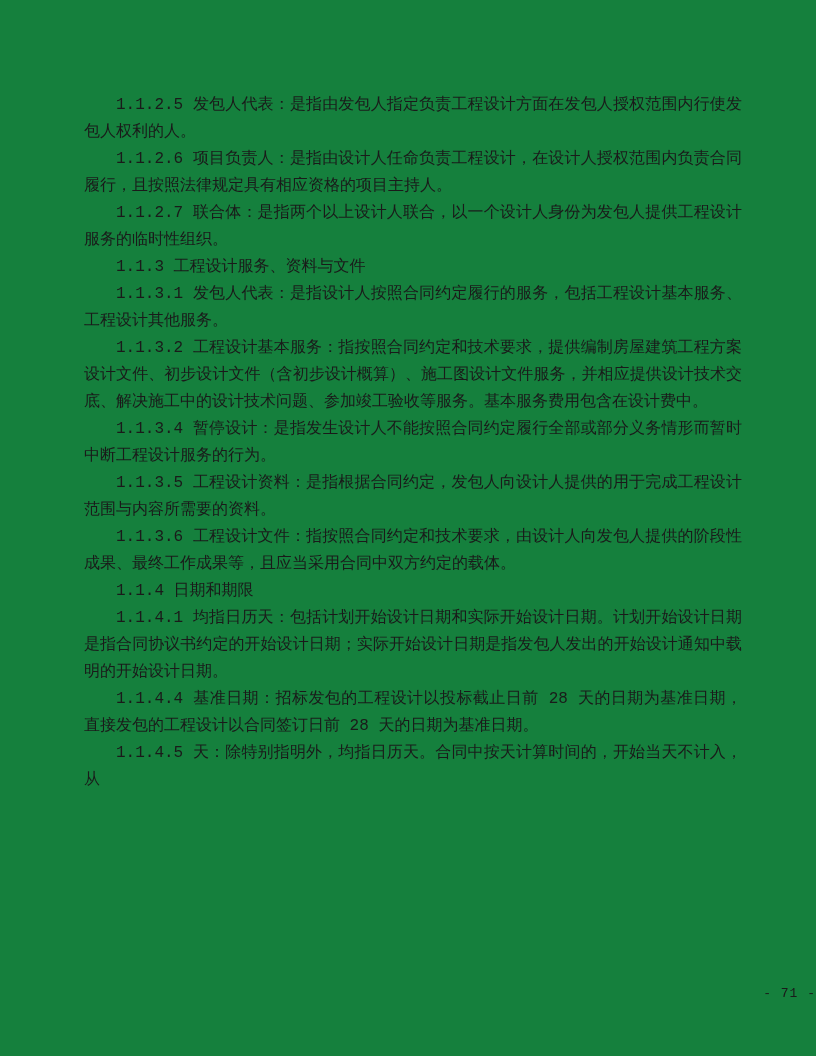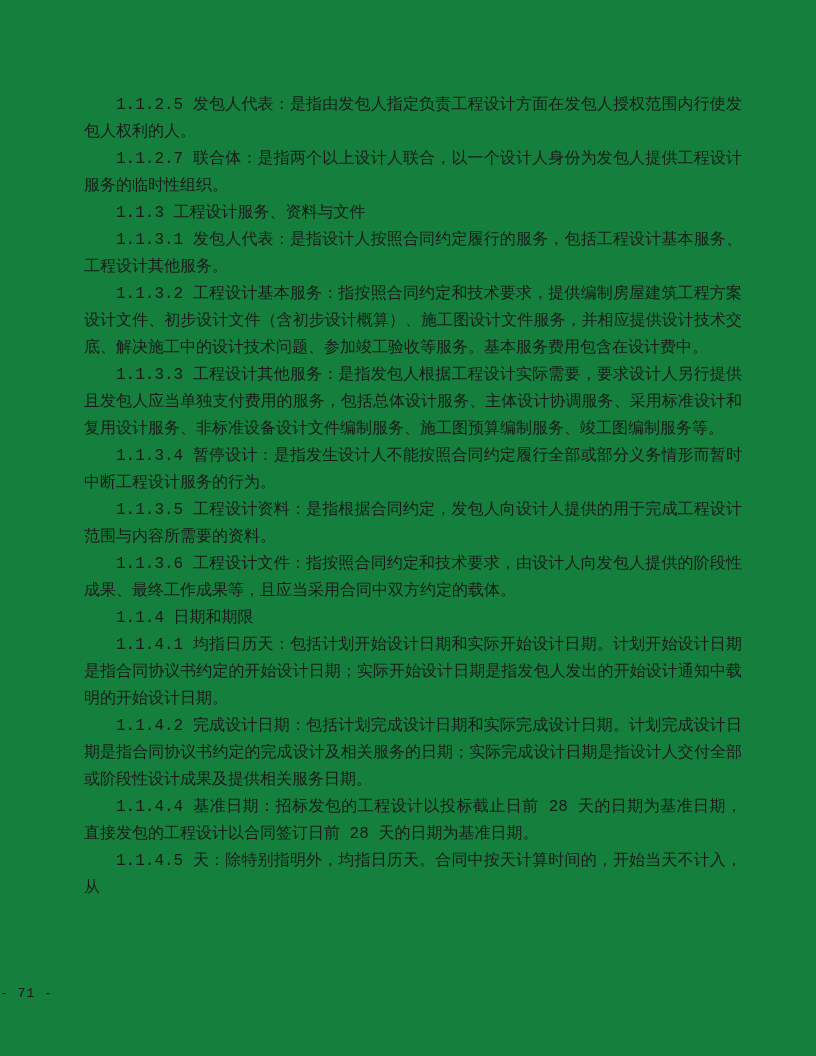--- a/index.html
+++ b/index.html
@@ -30,40 +30,39 @@
     margin: 0;
     padding: 0;
     text-indent: 2em;
     word-break: break-all;
   }
   .footer {
     position: absolute;
     left: 0;
     top: 986px;
     width: 816px;
-    text-align: left;
+    text-align: right;
     font-size: 13px;
     letter-spacing: 1px;
     color: #1a1a1a;
   }
 </style>
 </head>
 <body>
 
 <div class="page">
   <div class="body-text">
     <p>1.1.2.5 发包人代表：是指由发包人指定负责工程设计方面在发包人授权范围内行使发包人权利的人。</p>
+    <p>1.1.2.6 项目负责人：是指由设计人任命负责工程设计，在设计人授权范围内负责合同履行，且按照法律规定具有相应资格的项目主持人。</p>
     <p>1.1.2.7 联合体：是指两个以上设计人联合，以一个设计人身份为发包人提供工程设计服务的临时性组织。</p>
     <p>1.1.3 工程设计服务、资料与文件</p>
     <p>1.1.3.1 发包人代表：是指设计人按照合同约定履行的服务，包括工程设计基本服务、工程设计其他服务。</p>
     <p>1.1.3.2 工程设计基本服务：指按照合同约定和技术要求，提供编制房屋建筑工程方案设计文件、初步设计文件（含初步设计概算）、施工图设计文件服务，并相应提供设计技术交底、解决施工中的设计技术问题、参加竣工验收等服务。基本服务费用包含在设计费中。</p>
-    <p>1.1.3.3 工程设计其他服务：是指发包人根据工程设计实际需要，要求设计人另行提供且发包人应当单独支付费用的服务，包括总体设计服务、主体设计协调服务、采用标准设计和复用设计服务、非标准设备设计文件编制服务、施工图预算编制服务、竣工图编制服务等。</p>
     <p>1.1.3.4 暂停设计：是指发生设计人不能按照合同约定履行全部或部分义务情形而暂时中断工程设计服务的行为。</p>
     <p>1.1.3.5 工程设计资料：是指根据合同约定，发包人向设计人提供的用于完成工程设计范围与内容所需要的资料。</p>
     <p>1.1.3.6 工程设计文件：指按照合同约定和技术要求，由设计人向发包人提供的阶段性成果、最终工作成果等，且应当采用合同中双方约定的载体。</p>
     <p>1.1.4 日期和期限</p>
     <p>1.1.4.1 均指日历天：包括计划开始设计日期和实际开始设计日期。计划开始设计日期是指合同协议书约定的开始设计日期；实际开始设计日期是指发包人发出的开始设计通知中载明的开始设计日期。</p>
-    <p>1.1.4.2 完成设计日期：包括计划完成设计日期和实际完成设计日期。计划完成设计日期是指合同协议书约定的完成设计及相关服务的日期；实际完成设计日期是指设计人交付全部或阶段性设计成果及提供相关服务日期。</p>
     <p>1.1.4.4 基准日期：招标发包的工程设计以投标截止日前 28 天的日期为基准日期，直接发包的工程设计以合同签订日前 28 天的日期为基准日期。</p>
     <p>1.1.4.5 天：除特别指明外，均指日历天。合同中按天计算时间的，开始当天不计入，从</p>
   </div>
   <div class="footer">- 71 -</div>
 </div>
 
 </body></html>

